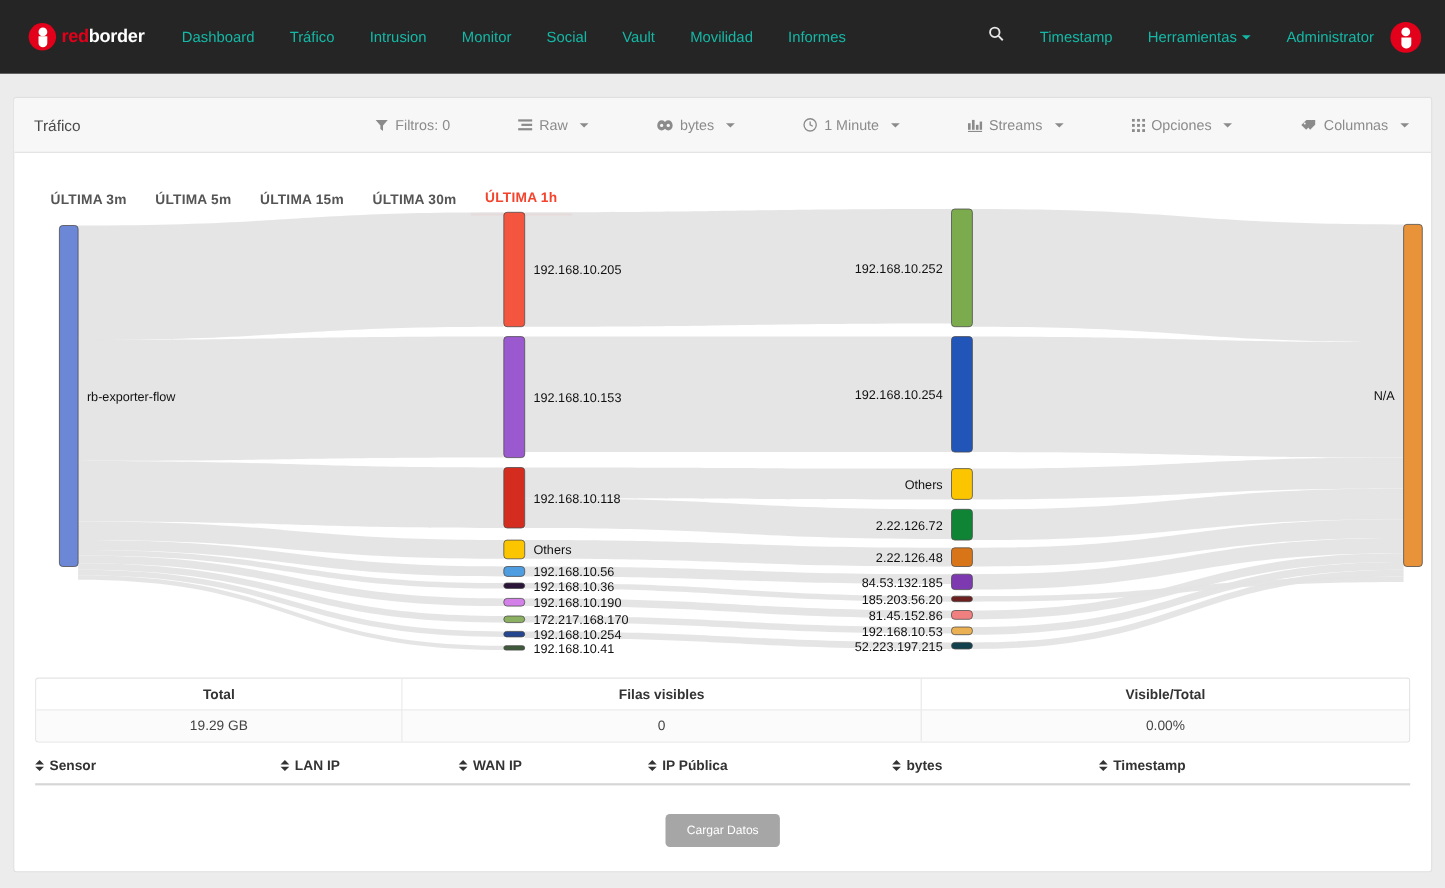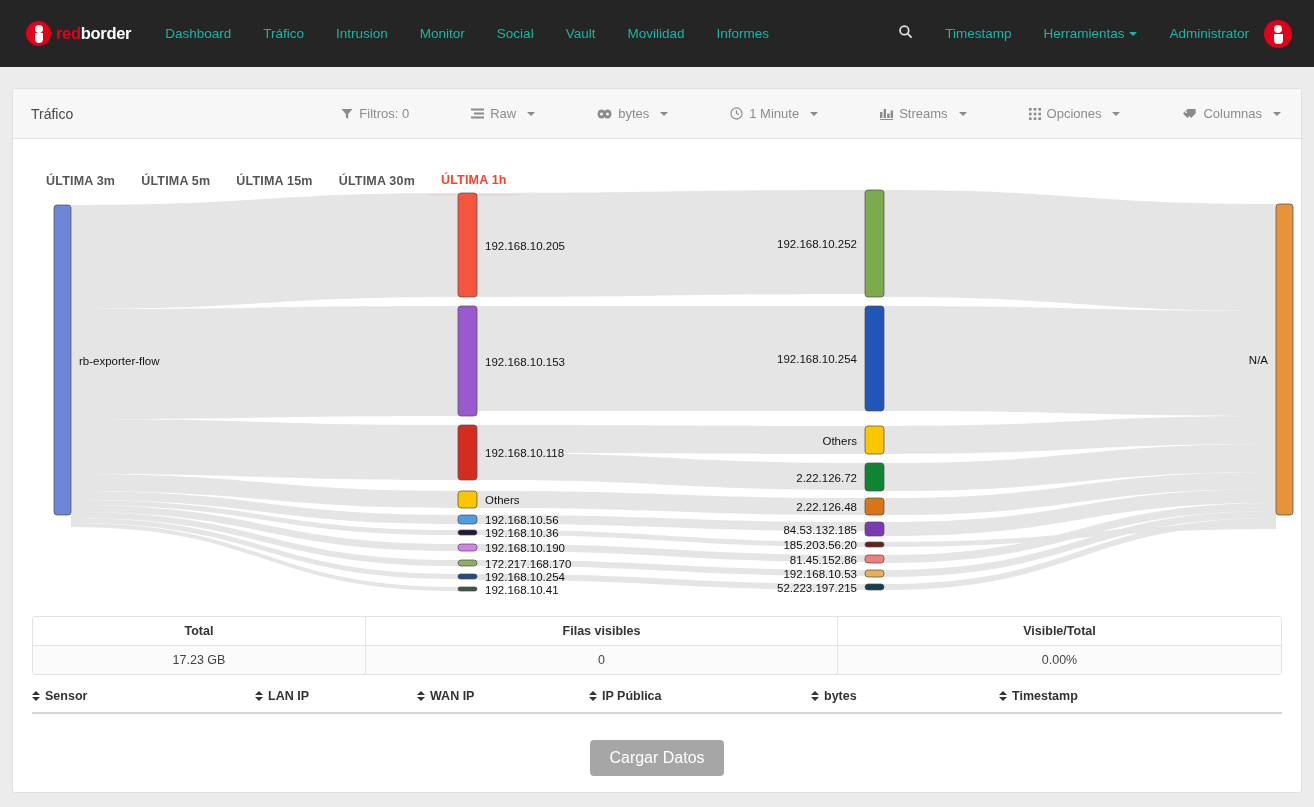--- a/index.html
+++ b/index.html
@@ -166,21 +166,21 @@
     border-right: 4px solid transparent;
   }
   .sorticon::before { top: 1px; border-bottom: 4px solid #333; }
   .sorticon::after { bottom: 1px; border-top: 4px solid #333; }
 
   
   .load-wrap { text-align: center; margin-top: 26px; }
   .load-btn {
     background: #a6a6a6; color: #fff;
     border: none; border-radius: 4px;
-    font-size: 16px; font-family: "Liberation Sans", sans-serif;
+    font-size: 11px; font-family: "Liberation Sans", sans-serif;
     padding: 9px 19px; cursor: pointer;
   }
 </style>
 </head>
 <body>
 
 <div class="navbar">
   <div class="brand">
     <span class="brand-dot"></span>
     <span class="brand-text"><span class="red">red</span><span class="white">border</span></span>
@@ -405,21 +405,21 @@
       </svg>
   </div>
 
   <div class="summary">
     <div class="summary-row head">
       <div class="cell c1">Total</div>
       <div class="cell c2">Filas visibles</div>
       <div class="cell c3">Visible/Total</div>
     </div>
     <div class="summary-row body">
-      <div class="cell c1">17.23 GB</div>
+      <div class="cell c1">19.29 GB</div>
       <div class="cell c2">0</div>
       <div class="cell c3">0.00%</div>
     </div>
   </div>
 
   <div class="grid">
     <div class="grid-head">
       <div class="gcol" style="width:223px">
         <span class="sorticon"></span>
         <span>Sensor</span>

